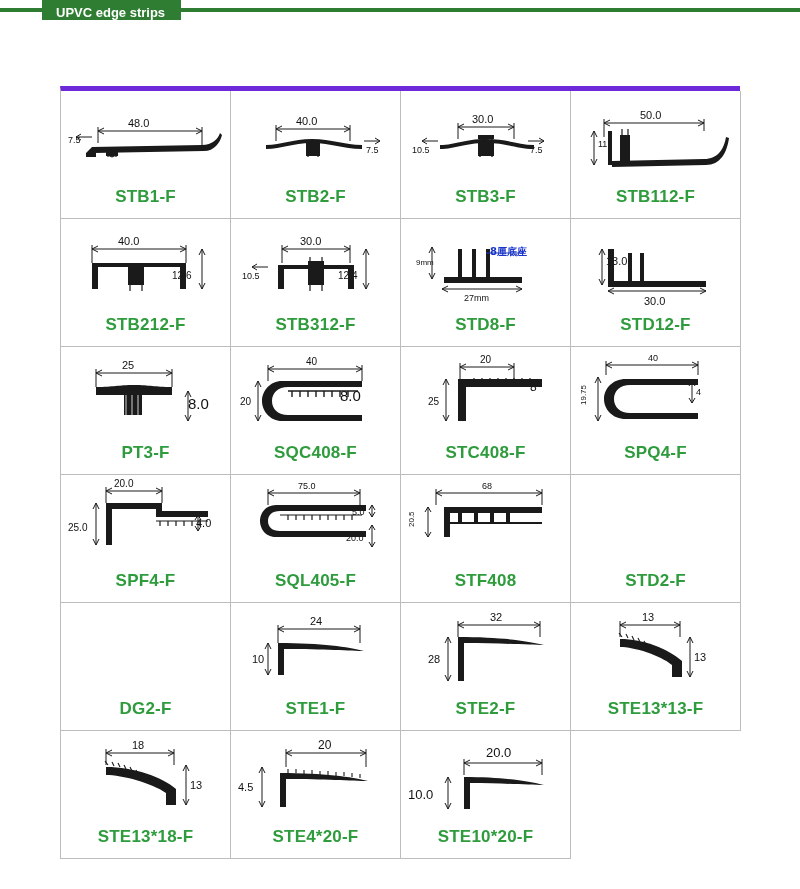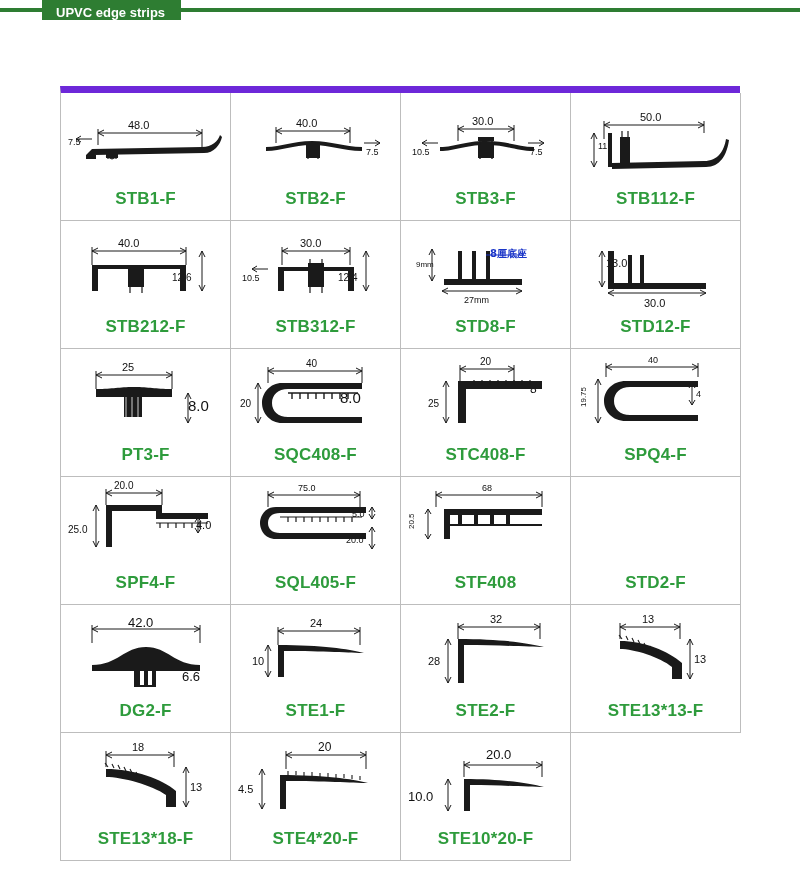--- a/index.html
+++ b/index.html
@@ -38,21 +38,21 @@
   }
 
   
   .grid {
     position: absolute;
     left: 60px; top: 86px;
     width: 680px;
     display: grid;
     grid-template-columns: repeat(4, 170px);
     grid-auto-rows: 128px;
-    border-top: 7px solid #6d28d9;
+    border-top: 5px solid #6d28d9;
     border-left: 1px solid #bdbdbd;
   }
   .cell {
     border-right: 1px solid #bdbdbd;
     border-bottom: 1px solid #bdbdbd;
     position: relative;
     display: flex;
     flex-direction: column;
     align-items: center;
     justify-content: flex-start;
@@ -424,36 +424,20 @@
         </svg>
       </div>
       <div class="caption">STF408</div>
     </div>
 
     <div class="cell">
       <div class="caption">STD2-F</div>
     </div>
 
     <div class="cell">
-      <div class="fig">
-        <svg viewBox="0 0 168 96">
-          <g stroke="#1a1a1a" fill="none" stroke-width="1">
-            <line x1="30" y1="20" x2="30" y2="38"></line>
-              <line x1="138" y1="20" x2="138" y2="38"></line>
-            <line x1="30" y1="24" x2="138" y2="24"></line>
-            <path d="M30 24 l6 -3 M30 24 l6 3 M138 24 l-6 -3 M138 24 l-6 3" fill="#1a1a1a"></path>
-          </g>
-          <text x="66" y="22" font-size="13" fill="#111" font-family="Liberation Sans, sans-serif">42.0</text>
-          <text x="120" y="76" font-size="13" fill="#111" font-family="Liberation Sans, sans-serif">6.6</text>
-          <path d="M30 60 C56 60 62 42 84 42 C106 42 112 60 138 60 L138 66 L30 66 Z" fill="#1a1a1a"></path>
-          <rect x="72" y="64" width="22" height="18" fill="#1a1a1a"></rect>
-          <rect x="78" y="66" width="4" height="14" fill="#ffffff"></rect>
-          <rect x="86" y="66" width="4" height="14" fill="#ffffff"></rect>
-        </svg>
-      </div>
       <div class="caption">DG2-F</div>
     </div>
 
     <div class="cell">
       <div class="fig">
         <svg viewBox="0 0 168 96">
           <g stroke="#1a1a1a" fill="none" stroke-width="1">
             <line x1="46" y1="22" x2="46" y2="40"></line>
               <line x1="128" y1="22" x2="128" y2="40"></line>
             <line x1="46" y1="26" x2="128" y2="26"></line>

